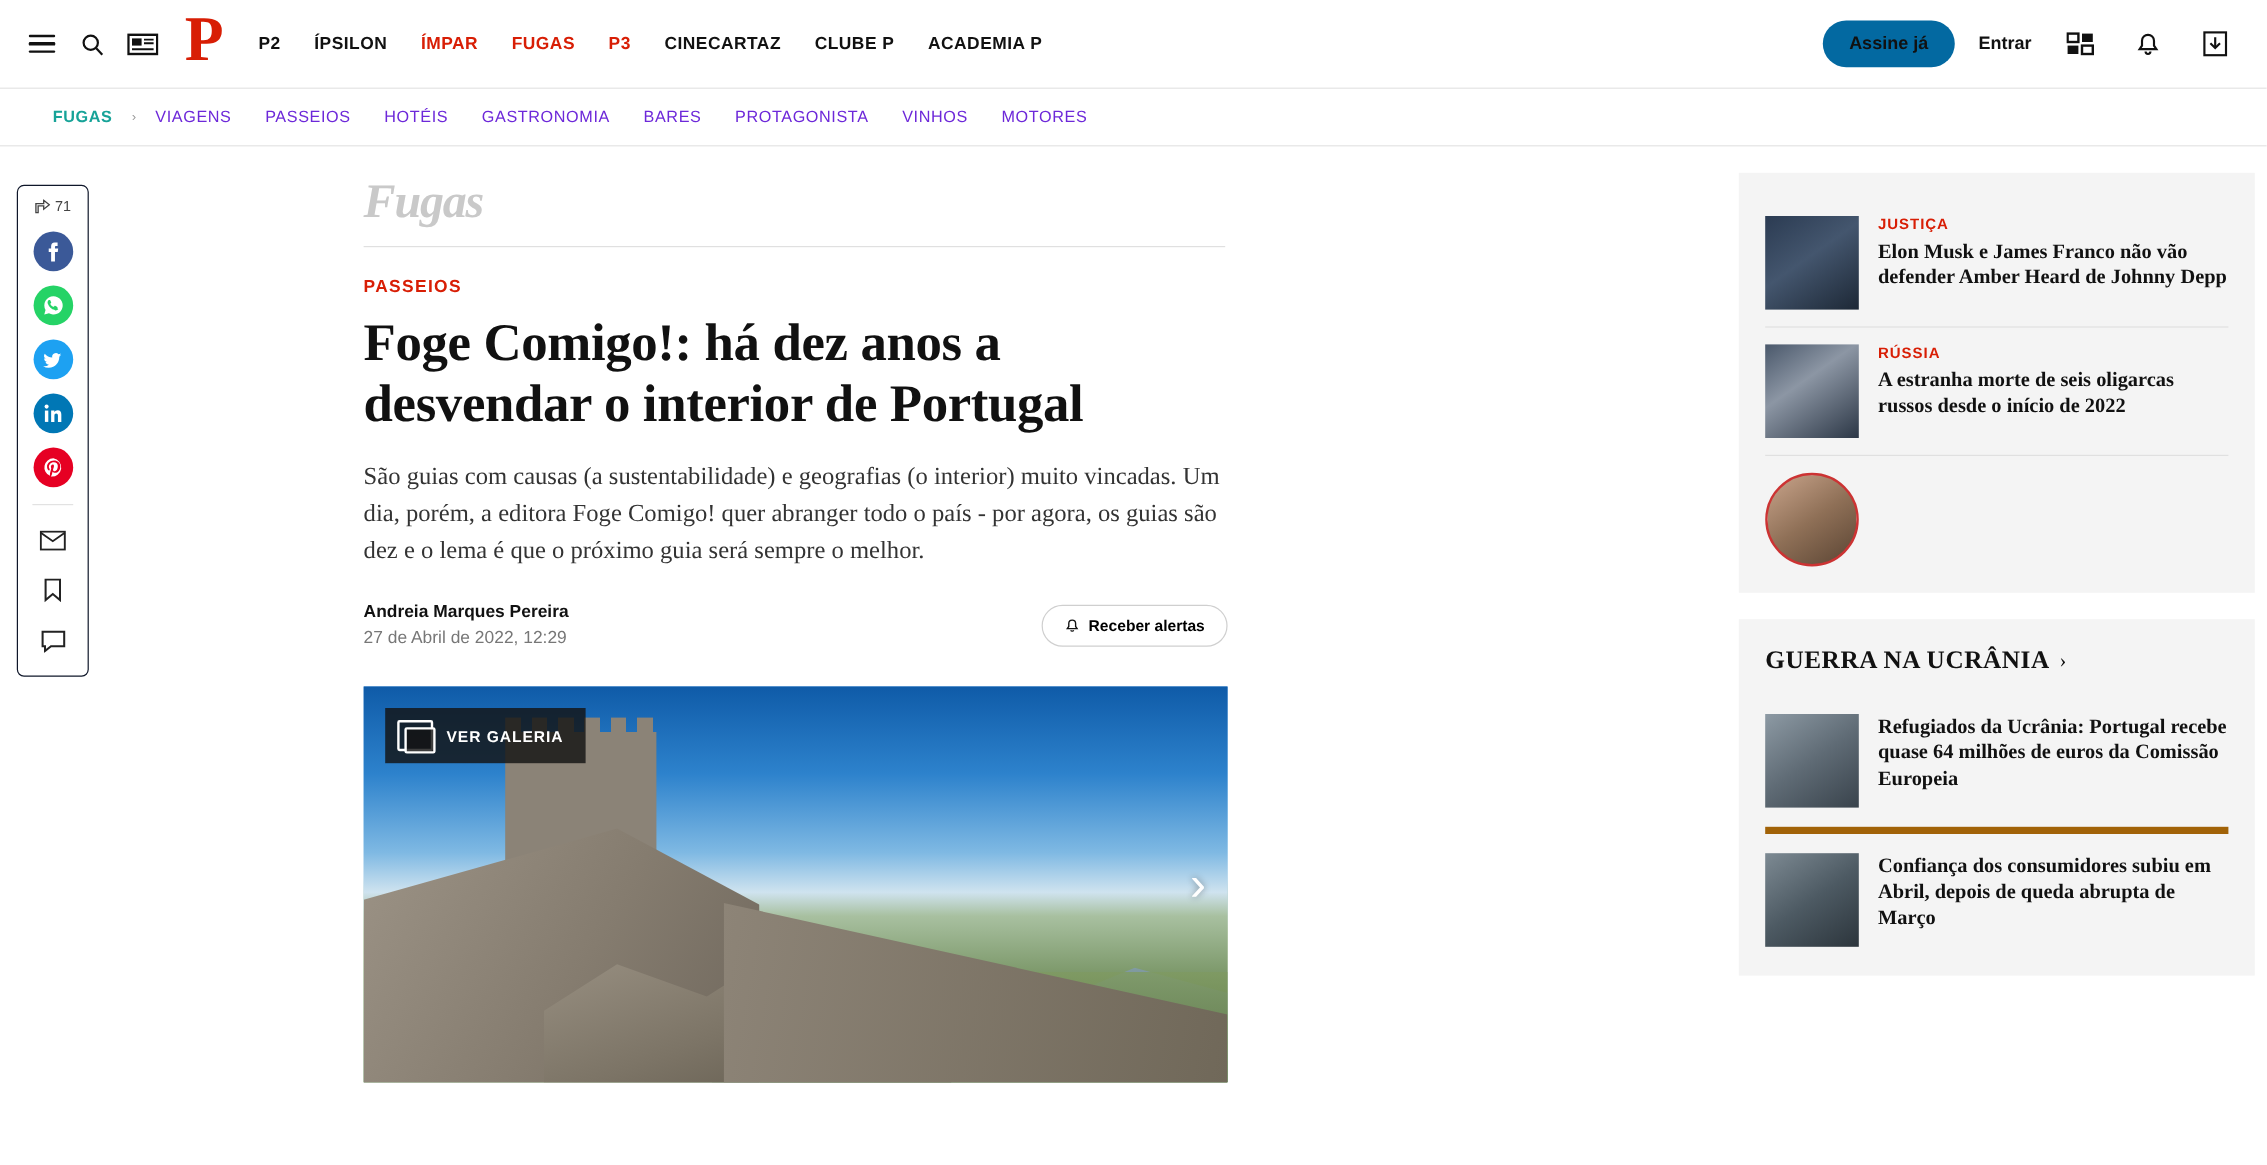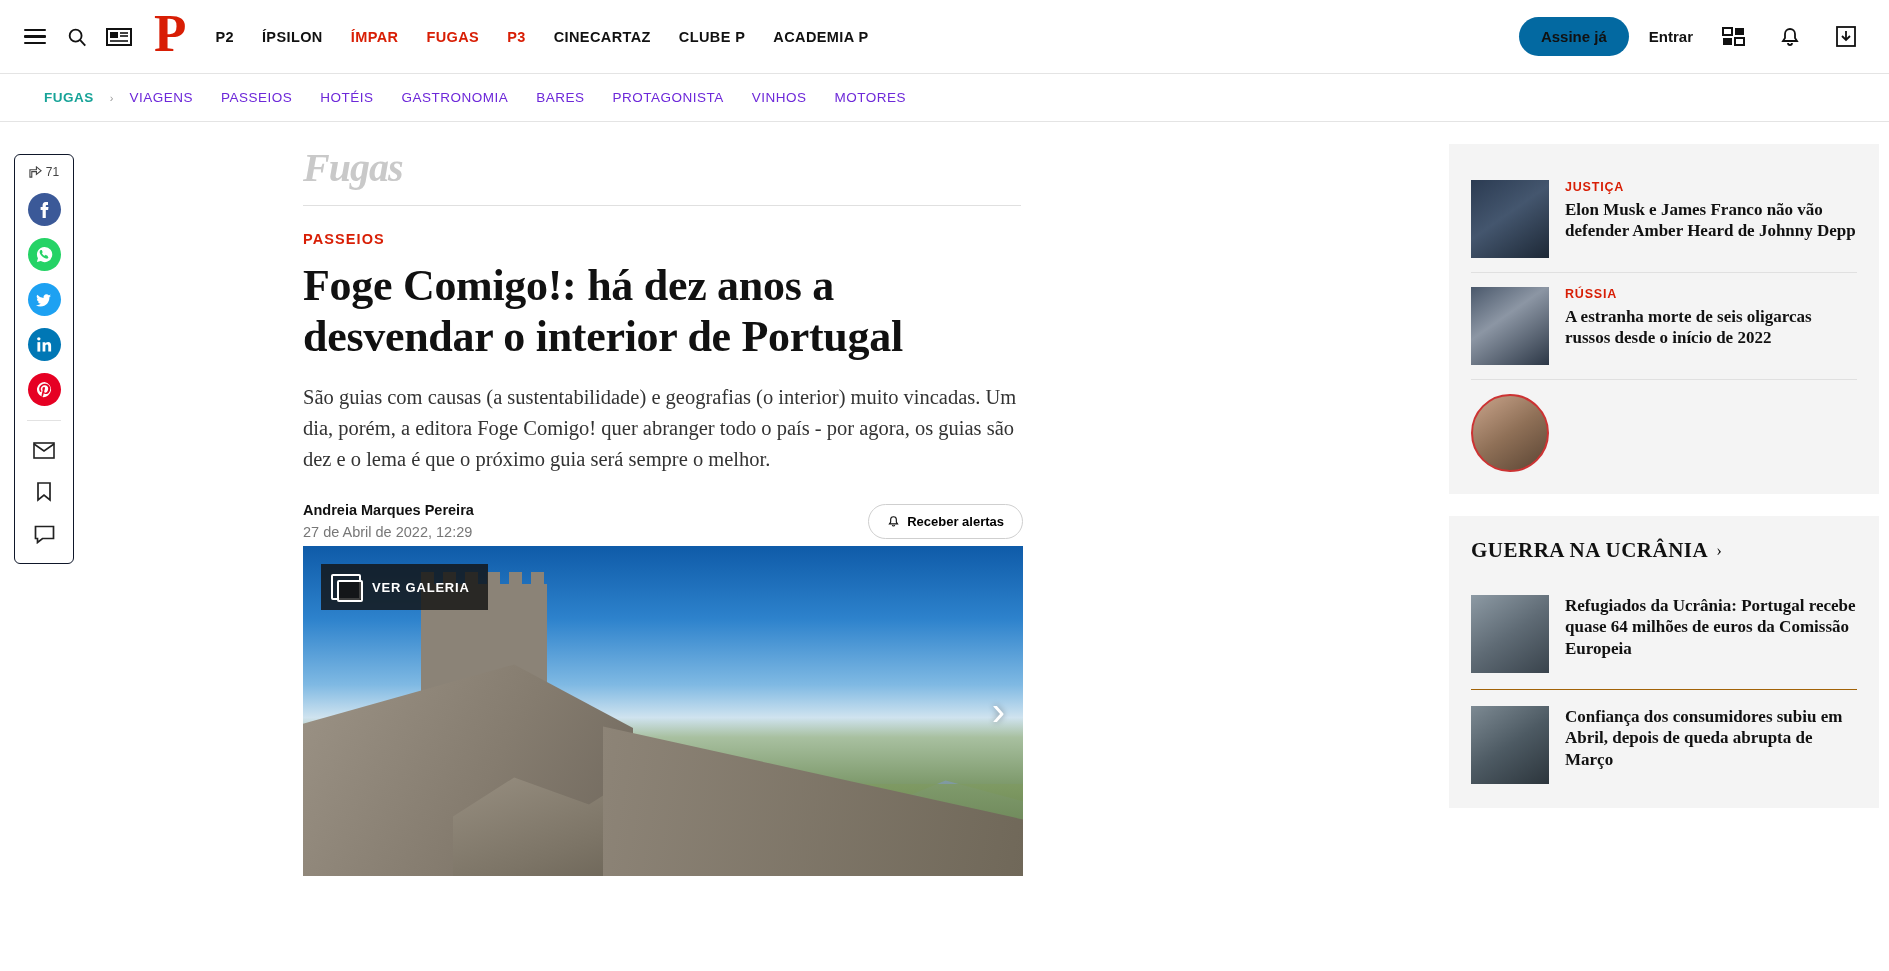--- a/index.html
+++ b/index.html
@@ -174,21 +174,21 @@
     font-size: 20.5px;
     line-height: 1.5;
     color: #333;
     margin: 0 0 28px 0;
     max-width: 726px;
   }
   .byline-row {
     display: flex;
     align-items: center;
     max-width: 720px;
-    margin-bottom: 6px;
+    margin-bottom: 32px;
   }
   .byline { }
   .author {
     font-size: 14.5px;
     font-weight: bold;
     margin-bottom: 6px;
     cursor: pointer;
   }
   .pubdate { font-size: 14.5px; color: #777; }
   .alert-btn {
@@ -336,21 +336,21 @@
   .pop-head {
     font-family: "Liberation Serif", serif;
     font-weight: bold;
     font-size: 17px;
     line-height: 1.26;
   }
   .pop-body { flex: 1; }
   .war-item {
     display: flex; gap: 16px;
     padding: 16px 0;
-    border-bottom: 1px solid #a16207;
+    border-bottom: 6px solid #a16207;
     cursor: pointer;
   }
   .war-item:last-child { border-bottom: none; }
 </style>
 </head>
 <body>
 
 <div class="topnav">
   <div class="icon-btn">
     <span class="hamburger">

